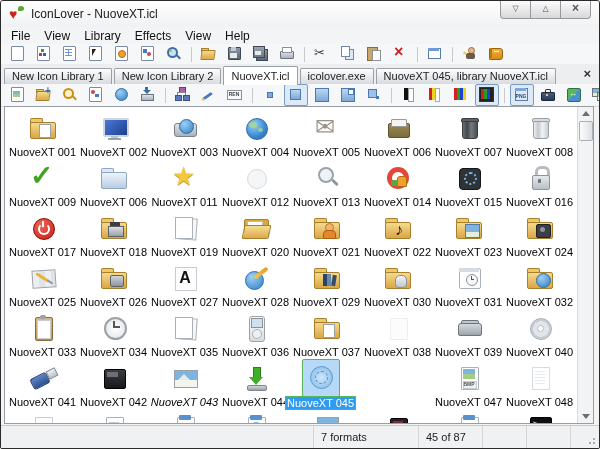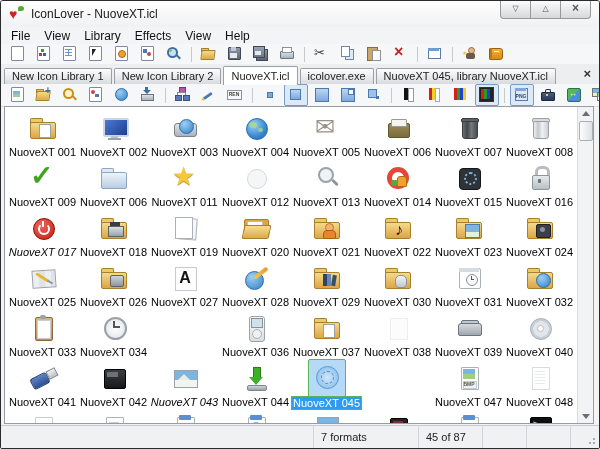--- a/index.html
+++ b/index.html
@@ -502,21 +502,21 @@
         <div class="cell" style="left: 499px; top: 52px;">
           <div class="iwrap">
             <div class="ic32">
               <div style="position: absolute; left: 11px; top: 4px; width: 9px; height: 9px; border-top: 3px solid rgb(182, 188, 194); border-right: 3px solid rgb(182, 188, 194); border-left: 3px solid rgb(182, 188, 194); border-image: initial; border-bottom: none; border-radius: 6px 6px 0px 0px;"></div>
               <div style="position: absolute; left: 8px; top: 13px; width: 16px; height: 13px; background: linear-gradient(rgb(231, 233, 236), rgb(185, 191, 198)); border: 1px solid rgb(141, 148, 156); border-radius: 2px;"></div>
               <div style="position: absolute; left: 14px; top: 17px; width: 3px; height: 4px; background: rgb(107, 115, 123); border-radius: 1px;"></div>
             </div>
           </div>
           <div class="glabel"><span class="lab">NuoveXT 016</span></div>
         </div>
-        <div class="cell" style="left: 2px; top: 102px; font-style: italic;">
+        <div class="cell" style="left: 2px; top: 102px;">
           <div class="iwrap">
             <div class="ic32">
               <div style="position: absolute; left: 6px; top: 6px; width: 20px; height: 20px; border-radius: 50%; background: radial-gradient(circle at 35% 30%, rgb(240, 101, 90), rgb(200, 30, 18)); border: 1px solid rgb(138, 14, 6);"></div>
               <div style="position: absolute; left: 11px; top: 11px; width: 8px; height: 8px; border-width: 2px; border-style: solid; border-color: transparent rgb(255, 255, 255) rgb(255, 255, 255); border-image: initial; border-radius: 50%;"></div>
               <div style="position: absolute; left: 15px; top: 9px; width: 2px; height: 6px; background: rgb(255, 255, 255);"></div>
             </div>
           </div>
           <div class="glabel"><span class="lab">NuoveXT 017</span></div>
         </div>
         <div class="cell" style="left: 73px; top: 102px;">
@@ -686,20 +686,29 @@
         <div class="cell" style="left: 73px; top: 202px;">
           <div class="iwrap">
             <div class="ic32">
               <div style="position: absolute; left: 6px; top: 5px; width: 19px; height: 19px; border-radius: 50%; background: radial-gradient(rgb(255, 255, 255), rgb(223, 227, 231)); border: 2px solid rgb(154, 161, 168);"></div>
               <div style="position: absolute; left: 15px; top: 9px; width: 2px; height: 7px; background: rgb(85, 85, 85);"></div>
               <div style="position: absolute; left: 16px; top: 14px; width: 6px; height: 2px; background: rgb(85, 85, 85);"></div>
             </div>
           </div>
           <div class="glabel"><span class="lab">NuoveXT 034</span></div>
         </div>
+        <div class="cell" style="left: 144px; top: 202px;">
+          <div class="iwrap">
+            <div class="ic32">
+              <div style="position: absolute; left: 10px; top: 6px; width: 16px; height: 20px; background: rgb(246, 247, 248); border: 1px solid rgb(170, 177, 184); transform: rotate(4deg);"></div>
+              <div style="position: absolute; left: 6px; top: 5px; width: 16px; height: 20px; background: rgb(255, 255, 255); border: 1px solid rgb(170, 177, 184);"></div>
+            </div>
+          </div>
+          <div class="glabel"><span class="lab">NuoveXT 035</span></div>
+        </div>
         <div class="cell" style="left: 215px; top: 202px;">
           <div class="iwrap">
             <div class="ic32">
               <div style="position: absolute; left: 9px; top: 4px; width: 14px; height: 24px; background: linear-gradient(rgb(253, 253, 253), rgb(217, 221, 226)); border: 1px solid rgb(154, 161, 168); border-radius: 3px;"></div>
               <div style="position: absolute; left: 11px; top: 6px; width: 10px; height: 8px; background: rgb(207, 224, 238); border: 1px solid rgb(138, 145, 153);"></div>
               <div style="position: absolute; left: 12px; top: 17px; width: 8px; height: 8px; border-radius: 50%; background: rgb(238, 240, 242); border: 1px solid rgb(170, 177, 184);"></div>
             </div>
           </div>
           <div class="glabel"><span class="lab">NuoveXT 036</span></div>
         </div>
@@ -769,21 +778,21 @@
         <div class="cell" style="left: 215px; top: 252px;">
           <div class="iwrap">
             <div class="ic32">
               <div style="position: absolute; left: 13px; top: 5px; width: 6px; height: 10px; background: rgb(63, 174, 41); border-top: 1px solid rgb(42, 125, 24); border-right: 1px solid rgb(42, 125, 24); border-left: 1px solid rgb(42, 125, 24); border-image: initial; border-bottom: none;"></div>
               <div style="position: absolute; left: 9px; top: 15px; width: 0px; height: 0px; border-left: 7px solid transparent; border-right: 7px solid transparent; border-top: 8px solid rgb(63, 174, 41);"></div>
               <div style="position: absolute; left: 7px; top: 23px; width: 18px; height: 4px; background: linear-gradient(rgb(207, 212, 217), rgb(154, 161, 168)); border: 1px solid rgb(125, 133, 141); border-radius: 2px;"></div>
             </div>
           </div>
           <div class="glabel"><span class="lab">NuoveXT 044</span></div>
         </div>
-        <div class="cell" style="left: 286px; top: 252px;">
+        <div class="cell" style="left: 280px; top: 252px;">
           <div class="iwrap sel">
             <div class="ic32">
               <div style="position: absolute; left: 5px; top: 4px; width: 21px; height: 21px; border-radius: 50%; background: radial-gradient(circle, rgb(207, 231, 250), rgb(127, 183, 232)); border: 1px solid rgb(90, 155, 212);"></div>
               <div style="position: absolute; left: 10px; top: 9px; width: 11px; height: 11px; border: 1px dashed rgb(74, 140, 200); border-radius: 50%;"></div>
             </div>
           </div>
           <div class="glabel sel"><span class="lab">NuoveXT 045</span></div>
         </div>
         <div class="cell" style="left: 428px; top: 252px;">
           <div class="iwrap">

